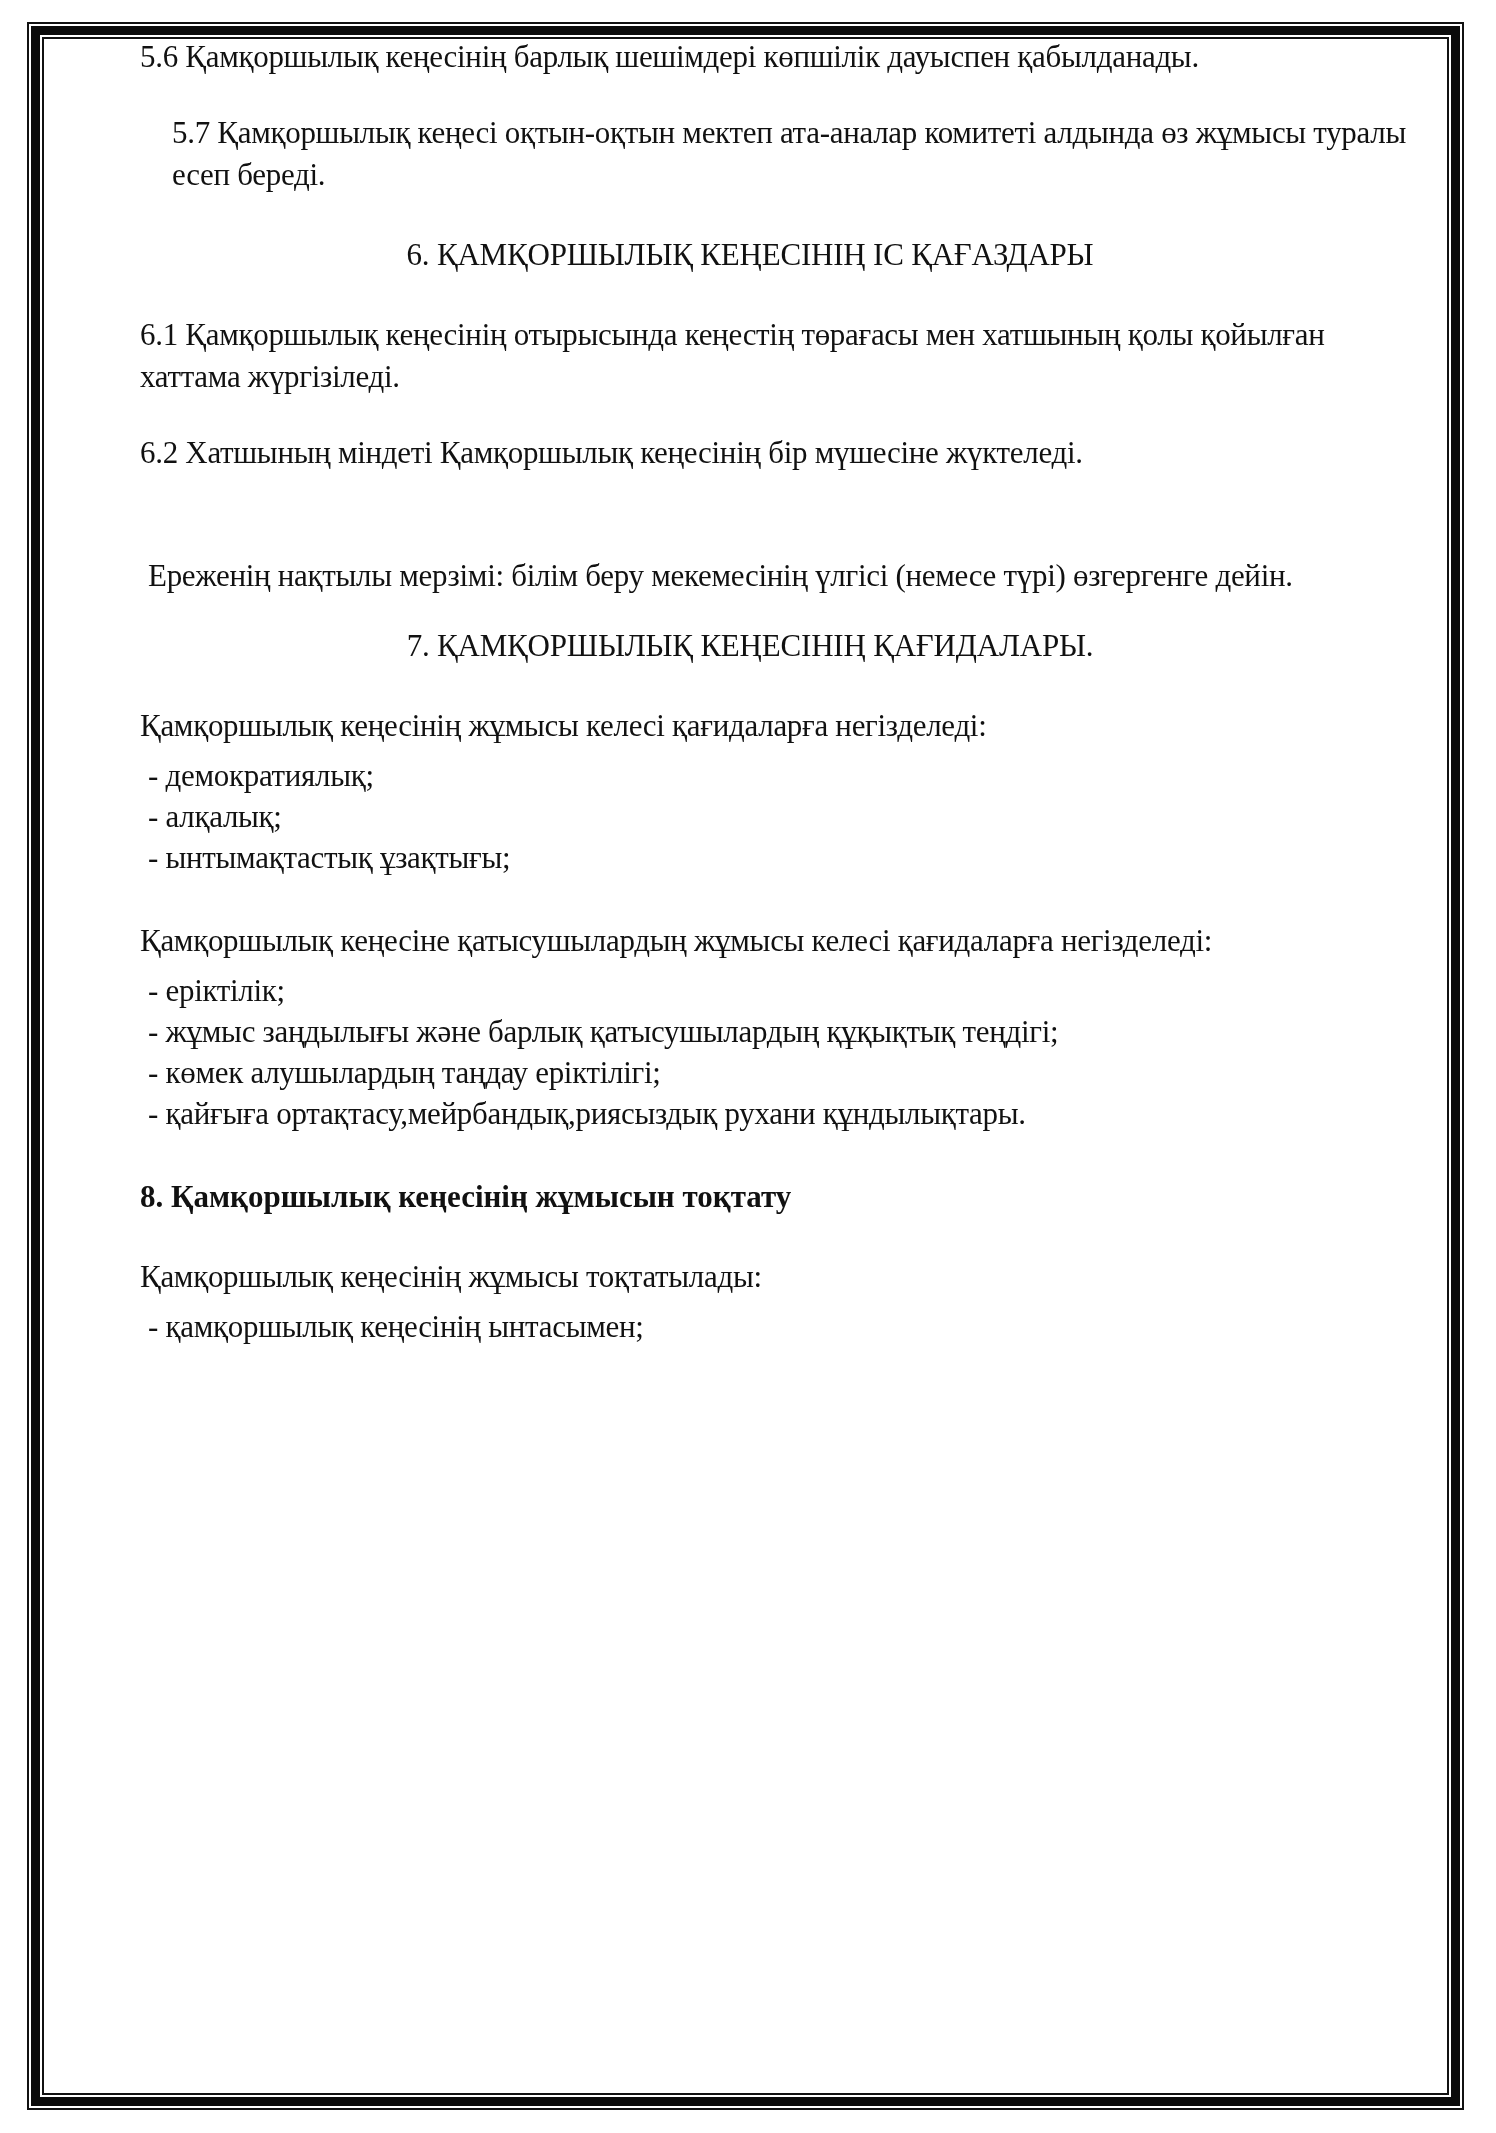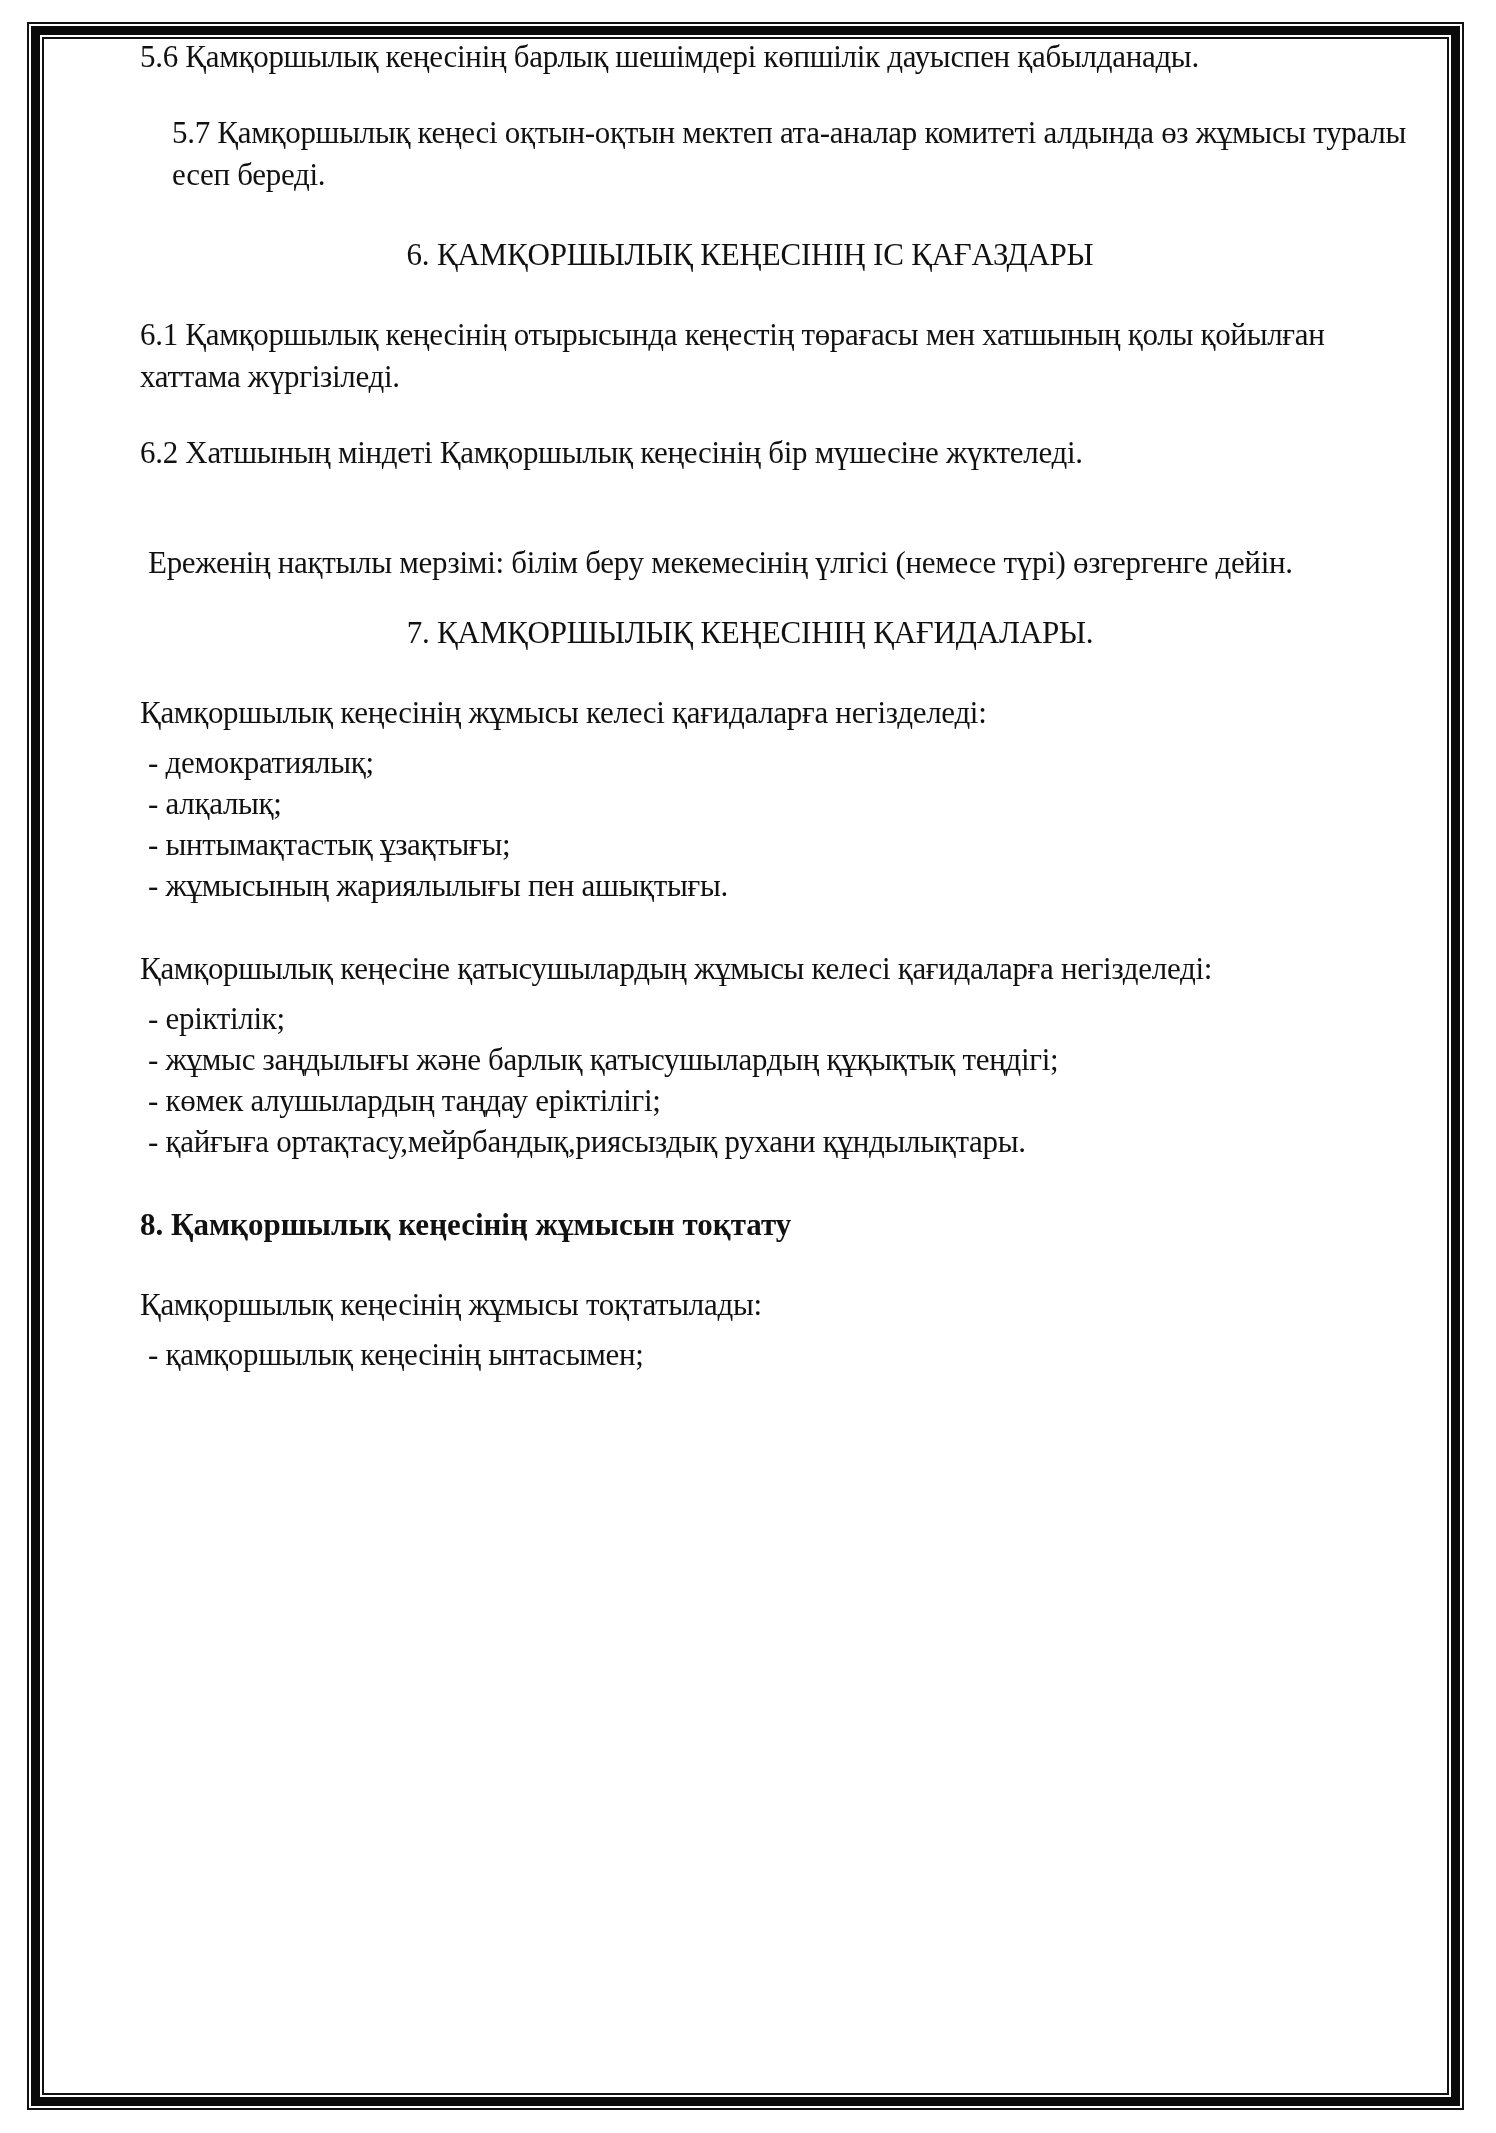--- a/index.html
+++ b/index.html
@@ -65,21 +65,21 @@
     }
     .h-left {
       font-size: 31px;
       font-weight: bold;
       margin: 0;
       line-height: 42px;
     }
     .gap-s { height: 28px; }
     .gap-m { height: 34px; }
     .gap-l { height: 38px; }
-    .indent1 { padding-left: 8px; }
+    .indent1 { padding-left: 8px; margin-top: 13px; }
     ul.dash {
       list-style: none;
       margin: 8px;
       padding: 0;
     }
     ul.dash li {
       font-size: 31px;
       line-height: 41px;
       letter-spacing: -0.3px;
     }
@@ -113,21 +113,20 @@
 
   <div class="gap-s"></div>
   <h2 class="h-center">7. ҚАМҚОРШЫЛЫҚ КЕҢЕСІНІҢ ҚАҒИДАЛАРЫ.</h2>
 
   <div class="gap-l"></div>
   <p class="p">Қамқоршылық кеңесінің жұмысы келесі қағидаларға негізделеді:</p>
   <ul class="dash">
     <li>демократиялық;</li>
     <li>алқалық;</li>
     <li>ынтымақтастық ұзақтығы;</li>
-    <li>жұмысының жариялылығы пен ашықтығы.</li>
   </ul>
 
   <div class="gap-m"></div>
   <p class="p" style="width:1180px;">Қамқоршылық кеңесіне қатысушылардың жұмысы келесі қағидаларға негізделеді:</p>
   <ul class="dash">
     <li>еріктілік;</li>
     <li>жұмыс заңдылығы және барлық қатысушылардың құқықтық теңдігі;</li>
     <li>көмек алушылардың  таңдау еріктілігі;</li>
     <li>қайғыға ортақтасу,мейрбандық,риясыздық рухани құндылықтары.</li>
   </ul>

